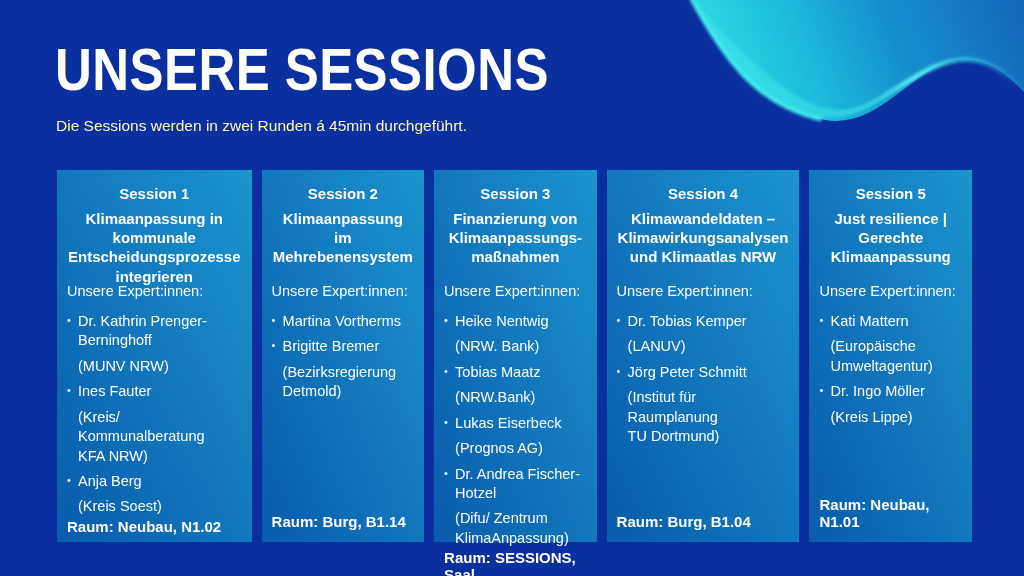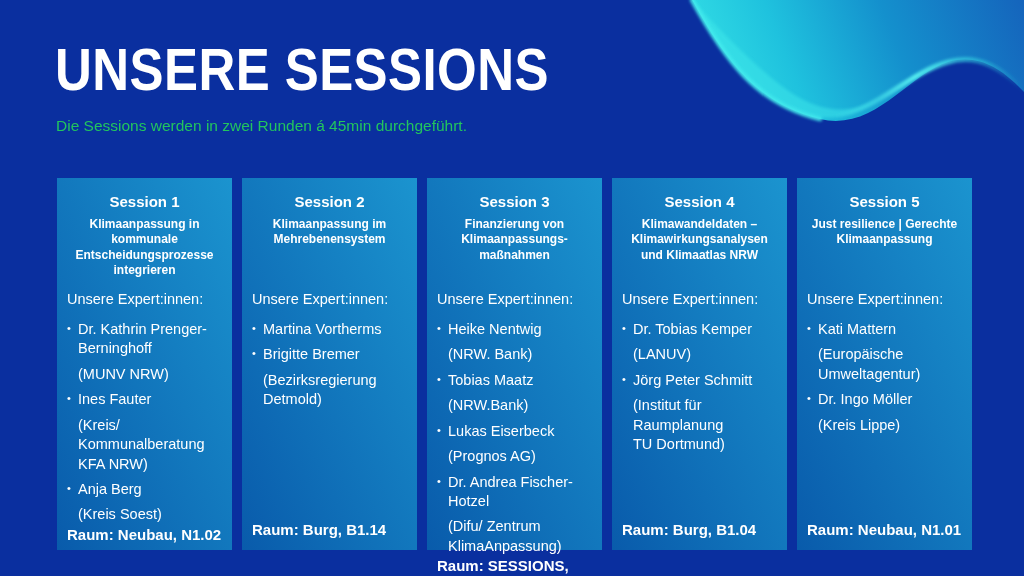--- a/index.html
+++ b/index.html
@@ -39,25 +39,25 @@
     line-height: 1.0;
     letter-spacing: 0.5px;
     white-space: nowrap;
     transform: scaleX(0.85);
     transform-origin: left center;
     color: var(--text);
   }
   .subtitle {
     margin: 17px 0 0 1px;
     font-size: 15.5px;
-    color: #22c55e;
+    color: #fef9c3;
   }
   .sessions-row {
     position: absolute;
-    left: 57px; top: 178px;
+    left: 57px; top: 170px;
     width: 915px; height: 372px;
     display: flex;
     gap: 10px;
   }
   .card {
     flex: 1 1 0;
     display: flex;
     flex-direction: column;
     padding: 10px 10px 12px;
     background: linear-gradient(to top right, var(--card-start), var(--card-end));
@@ -67,21 +67,21 @@
     height: 103px;
     text-align: center;
     padding: 0 1px;
   }
   .session-name {
     font-size: 15px;
     font-weight: 700;
     margin: 5px 0 7px;
   }
   .session-title {
-    font-size: 12px;
+    font-size: 15px;
     font-weight: 700;
     line-height: 1.28;
   }
   .experts-label {
     font-size: 14.5px;
     margin: 0 0 7px;
   }
   .experts {
     list-style: none;
     margin: 0; padding: 0;

